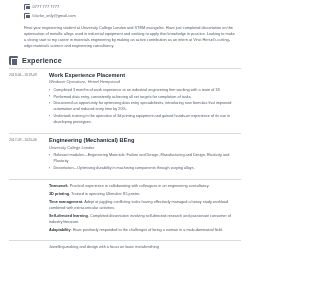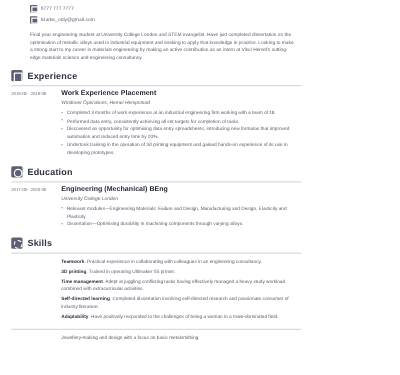--- a/index.html
+++ b/index.html
@@ -126,43 +126,35 @@
           <li>Completed 3 months of work experience at an industrial engineering firm working with a team of 18.</li>
           <li>Performed data entry, consistently achieving all set targets for completion of tasks.</li>
           <li>Discovered an opportunity for optimising data entry spreadsheets, introducing new formulas that improved automation and reduced entry time by 20%.</li>
           <li>Undertook training in the operation of 3d printing equipment and gained hands-on experience of its use in developing prototypes.</li>
         </ul>
       </div>
     </div>
   </div>
 
   <div class="section">
-    <div class="section-head">
-      <span class="sec-icon round"></span>
-      <span class="sec-title">Education</span>
-    </div>
     <div class="rule"></div>
     <div class="entry">
       <div class="entry-date">2017-09 - 2020-06</div>
       <div class="entry-body">
         <div class="entry-title">Engineering (Mechanical) BEng</div>
         <div class="entry-sub">University College London</div>
         <ul class="bullets">
           <li>Relevant modules—Engineering Materials: Failure and Design, Manufacturing and Design, Elasticity and Plasticity</li>
           <li>Dissertation—Optimising durability in machining components through varying alloys.</li>
         </ul>
       </div>
     </div>
   </div>
 
   <div class="section">
-    <div class="section-head">
-      <span class="sec-icon gear"></span>
-      <span class="sec-title">Skills</span>
-    </div>
     <div class="rule"></div>
     <div class="skills-wrap">
       <div class="skill-line">
         <b>Teamwork</b><span>. </span><span>Practical experience in collaborating with colleagues in an engineering consultancy.</span>
       </div>
       <div class="skill-line">
         <b>3D printing</b><span>. </span><span>Trained in operating Ultimaker S5 printer.</span>
       </div>
       <div class="skill-line">
         <b>Time management</b><span>. </span><span>Adept at juggling conflicting tasks having effectively managed a heavy study workload combined with extracurricular activities.</span>

